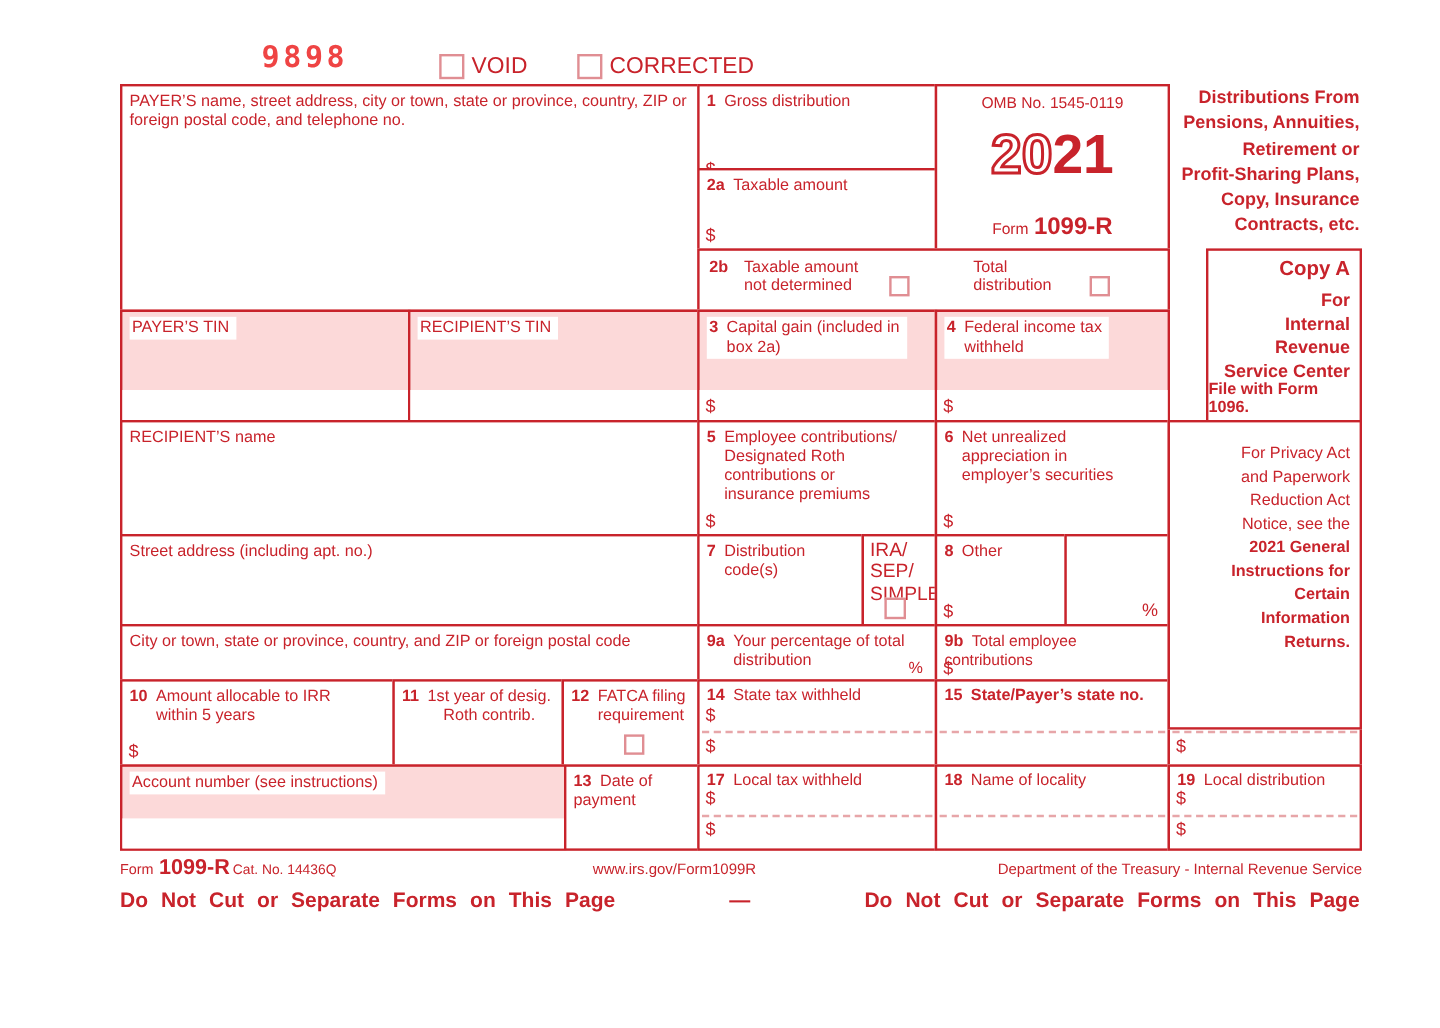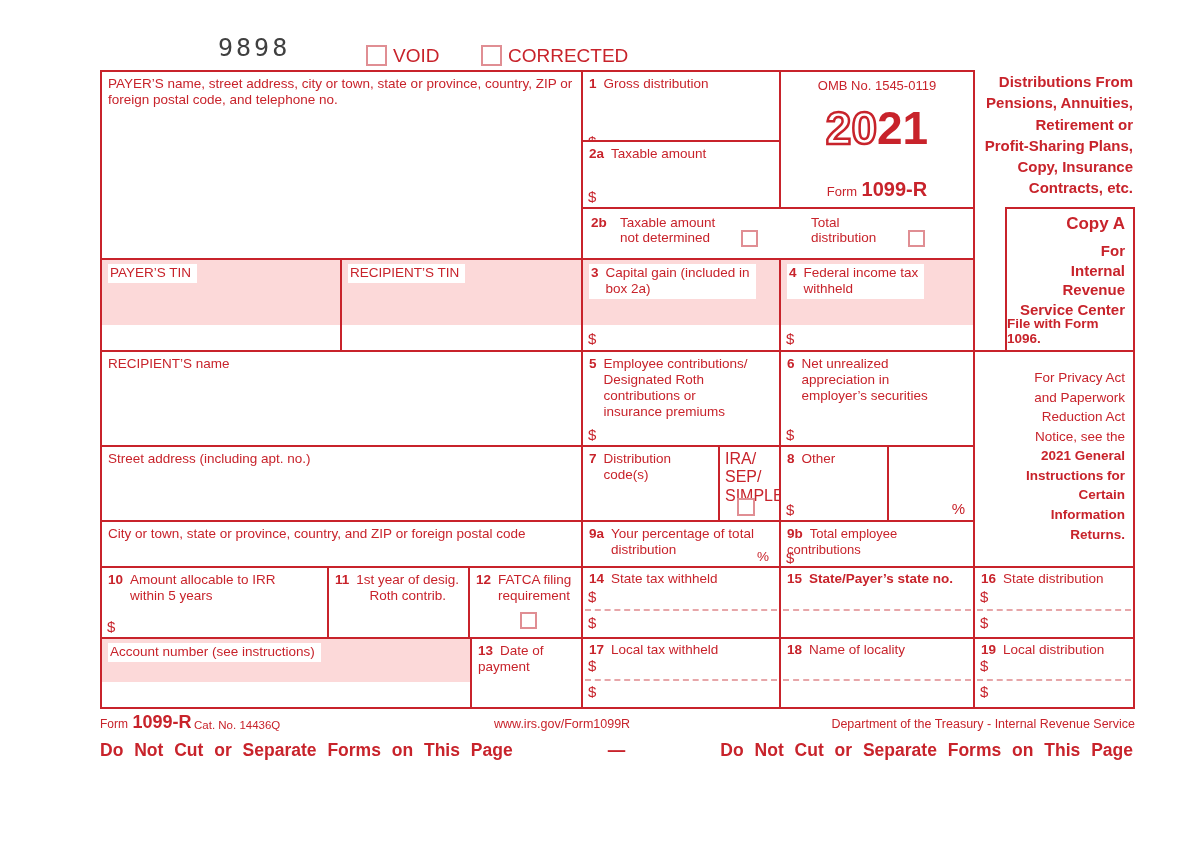--- a/index.html
+++ b/index.html
@@ -20,21 +20,21 @@
   .ra{text-align:right;}
   .bold{font-weight:bold;}
   .pl{white-space:pre-line;}
   .outline{color:#fff;-webkit-text-stroke:2.5px #C8232B;}
 </style>
 </head>
 <body>
 
 <div>
 
-  <div class="nb" style="left:218px;top:33px;font-family:'DejaVu Sans Mono',monospace;font-weight:normal;font-size:25px;color:#404040;letter-spacing:3px;">9898</div>
+  <div class="nb" style="left:218px;top:33px;font-family:'DejaVu Sans Mono',monospace;font-weight:bold;font-size:25px;color:#ef4444;letter-spacing:3px;">9898</div>
   <div class="cb" style="left:366px;top:45px;width:21px;height:21px;"></div>
   <div class="nb" style="left:393px;top:45px;font-size:19px;">VOID</div>
   <div class="cb" style="left:481px;top:45px;width:21px;height:21px;"></div>
   <div class="nb" style="left:508px;top:45px;font-size:19px;">CORRECTED</div>
 
   <div class="cell" style="left:100px;top:70px;width:483px;height:190px;">
     <div class="lb"><span>PAYER’S name, street address, city or town, state or province, country, ZIP or foreign postal code, and telephone no.</span></div>
   </div>
 
   <div class="cell" style="left:581px;top:70px;width:200px;height:84px;">
@@ -219,21 +219,21 @@
 Contracts, etc.</div>
 
   <div class="cell" style="left:1005px;top:207px;width:130px;height:145px;padding:5px 8px;">
     <div class="ra bold" style="font-size:17px;">Copy A</div>
     <div class="ra bold pl" style="font-size:15px;margin-top:7px;line-height:1.3;">For
 Internal Revenue
 Service Center</div>
     <div class="bold" style="position:absolute;bottom:4px;right:8px;font-size:13.5px;">File with Form 1096.</div>
   </div>
 
-  <div class="cell ra" style="left:973px;top:350px;width:162px;height:218px;padding:16px 8px 0 12px;font-size:13.5px;line-height:1.45;">
+  <div class="cell ra" style="left:973px;top:350px;width:162px;height:258px;padding:16px 8px 0 12px;font-size:13.5px;line-height:1.45;">
     <div class="pl">For Privacy Act
 and Paperwork
 Reduction Act
 Notice, see the</div>
     <div class="pl bold">2021 General
 Instructions for
 Certain
 Information
 Returns.</div>
   </div>

